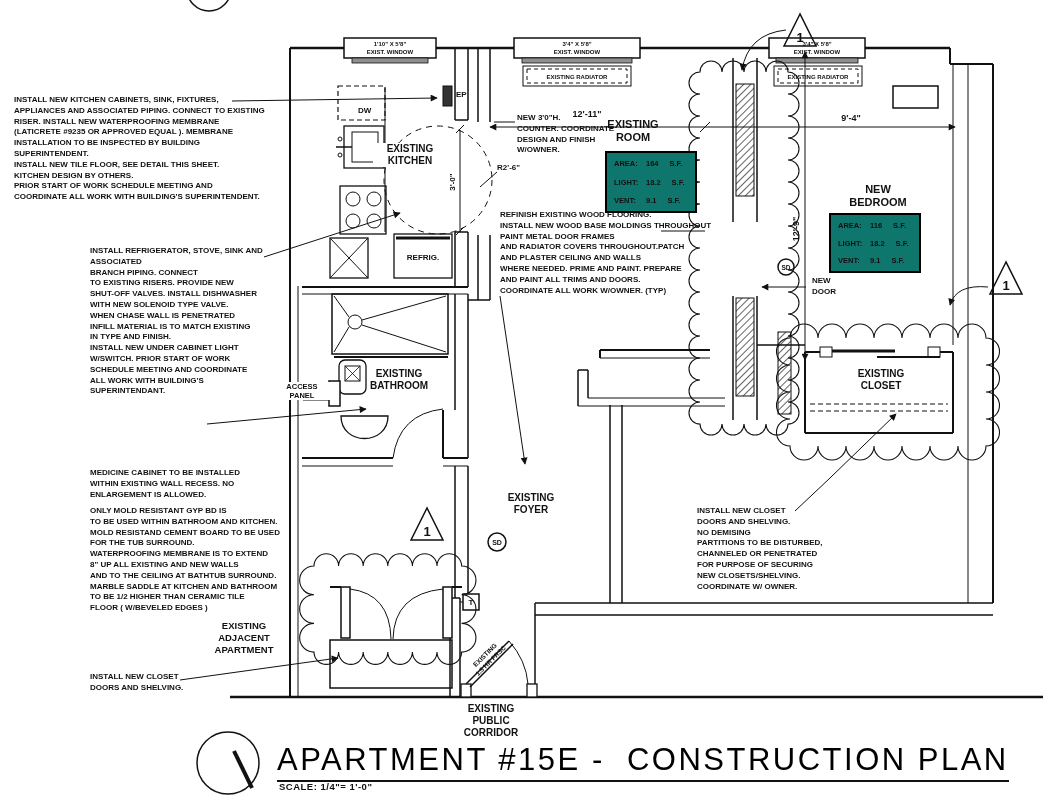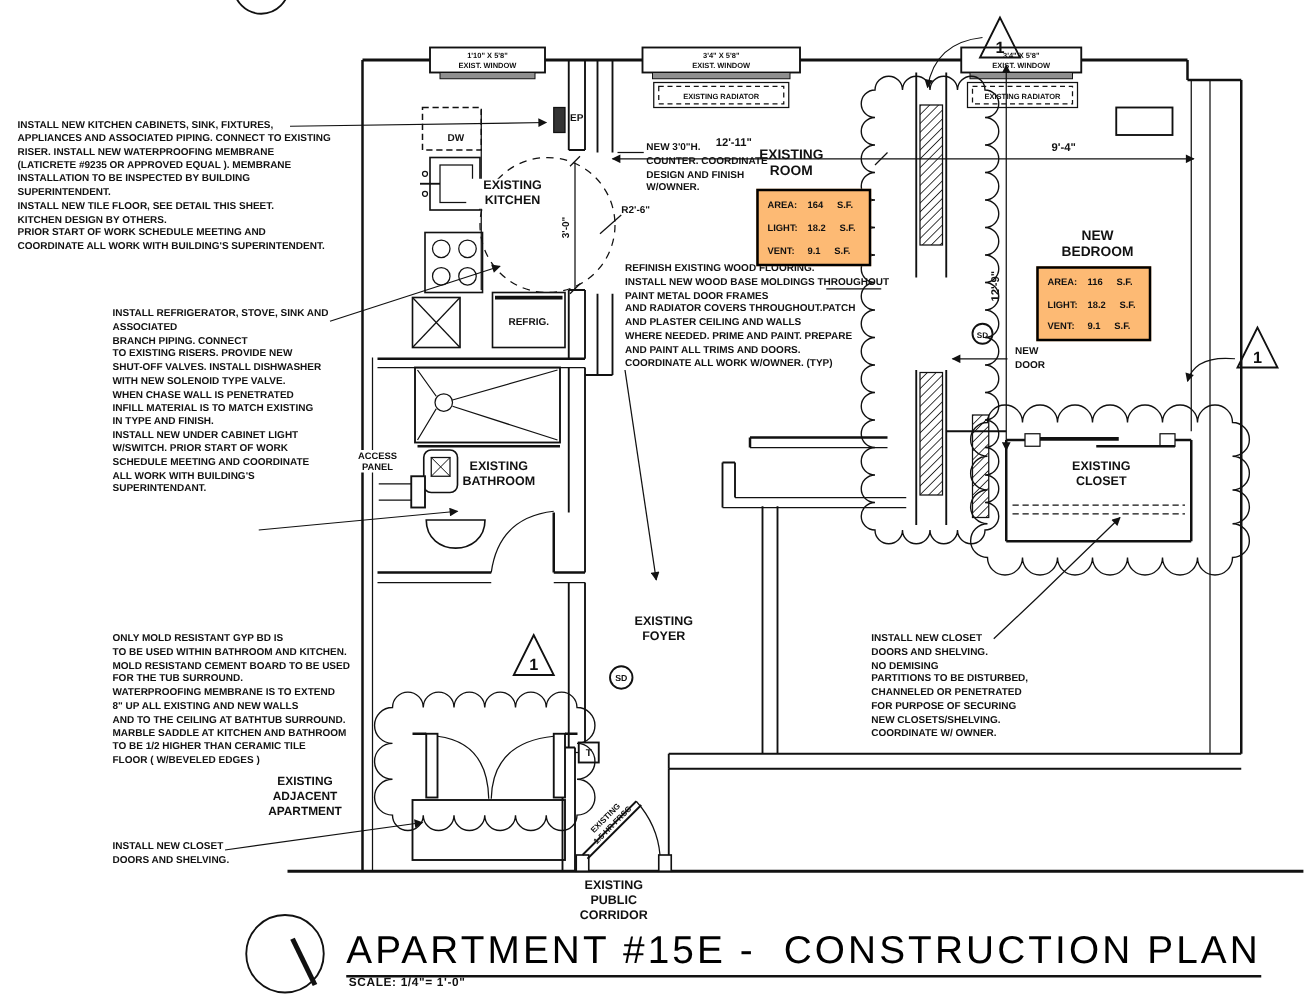--- a/index.html
+++ b/index.html
@@ -6,21 +6,21 @@
   #sheet{position:relative;width:1043px;height:800px;background:#fff;overflow:hidden;
          font-family:"Liberation Sans",sans-serif;color:#111;}
   #plan-svg{position:absolute;left:0;top:0;z-index:1;}
   .lbl{position:absolute;z-index:2;font:bold 8px/10.8px "Liberation Sans",sans-serif;
        color:#111;white-space:pre-line;}
   .c{text-align:center;}
   .room{font-size:10px;line-height:12px;}
   .room-lg{font-size:11px;line-height:13px;}
   .bg{background:#fff;padding:0 2px;}
   .small{font-size:7.5px;line-height:9px;}
-  .stat{position:absolute;z-index:3;background:#fdba74;border:2px solid #000;box-sizing:border-box;
+  .stat{position:absolute;z-index:3;background:#0f766e;border:2px solid #000;box-sizing:border-box;
         padding:6px 7px;display:flex;flex-direction:column;justify-content:space-between;
         font:bold 7.5px "Liberation Sans",sans-serif;}
   .stat .row{display:grid;grid-template-columns:32px 1fr 22px;}
   .stat .v{text-align:right;padding-right:11px;}
   .title{position:absolute;left:277px;top:742px;z-index:2;white-space:pre;
          font:31px "Liberation Sans",sans-serif;letter-spacing:2.5px;color:#000000;
          border-bottom:2px solid #111;padding-bottom:2px;}
   .scale{position:absolute;left:279px;top:781px;z-index:2;
          font:bold 9.5px "Liberation Sans",sans-serif;letter-spacing:.5px;}
   .rot45{transform:rotate(-45deg);transform-origin:center center;
@@ -291,20 +291,23 @@
 SHUT-OFF VALVES. INSTALL DISHWASHER
 WITH NEW SOLENOID TYPE VALVE.
 WHEN CHASE WALL IS PENETRATED
 INFILL MATERIAL IS TO MATCH EXISTING
 IN TYPE AND FINISH.
 INSTALL NEW UNDER CABINET LIGHT
 W/SWITCH. PRIOR START OF WORK
 SCHEDULE MEETING AND COORDINATE
 ALL WORK WITH BUILDING'S
 SUPERINTENDANT.</div>
+<div class="lbl" style="left:90px;top:468px;width:185px">MEDICINE CABINET TO BE INSTALLED
+WITHIN EXISTING WALL RECESS. NO
+ENLARGEMENT IS ALLOWED.</div>
 <div class="lbl" style="left:90px;top:506px;width:200px">ONLY MOLD RESISTANT GYP BD IS
 TO BE USED WITHIN BATHROOM AND KITCHEN.
 MOLD RESISTAND CEMENT BOARD TO BE USED
 FOR THE TUB SURROUND.
 WATERPROOFING MEMBRANE IS TO EXTEND
 8" UP ALL EXISTING AND NEW WALLS
 AND TO THE CEILING AT BATHTUB SURROUND.
 MARBLE SADDLE AT KITCHEN AND BATHROOM
 TO BE 1/2 HIGHER THAN CERAMIC TILE
 FLOOR ( W/BEVELED EDGES )</div>
@@ -342,21 +345,21 @@
 FOYER</div>
 <div class="lbl c room" style="left:455px;top:703px;width:72px">EXISTING
 PUBLIC
 CORRIDOR</div>
 <div class="lbl c room-lg" style="left:599px;top:118px;width:68px">EXISTING
 ROOM</div>
 <div class="lbl c room-lg" style="left:844px;top:183px;width:68px">NEW
 BEDROOM</div>
 <div class="lbl c room bg" style="left:844px;top:368px;width:70px;z-index:3">EXISTING
 CLOSET</div>
-<div class="lbl c small bg" style="left:274px;top:360px;width:52px;z-index:3">ACCESS
+<div class="lbl c small bg" style="left:274px;top:382px;width:52px;z-index:3">ACCESS
 PANEL</div>
 <div class="lbl" style="left:812px;top:276px;width:40px">NEW
 DOOR</div>
 <div class="lbl c rot45" style="left:459px;top:650px;width:58px">EXISTING
 1.5 HR FRSC</div>
 
 <div class="stat" style="left:605px;top:151px;width:92px;height:62px">
   <div class="row">
         <span>AREA:</span>
         <span class="v">164</span>

